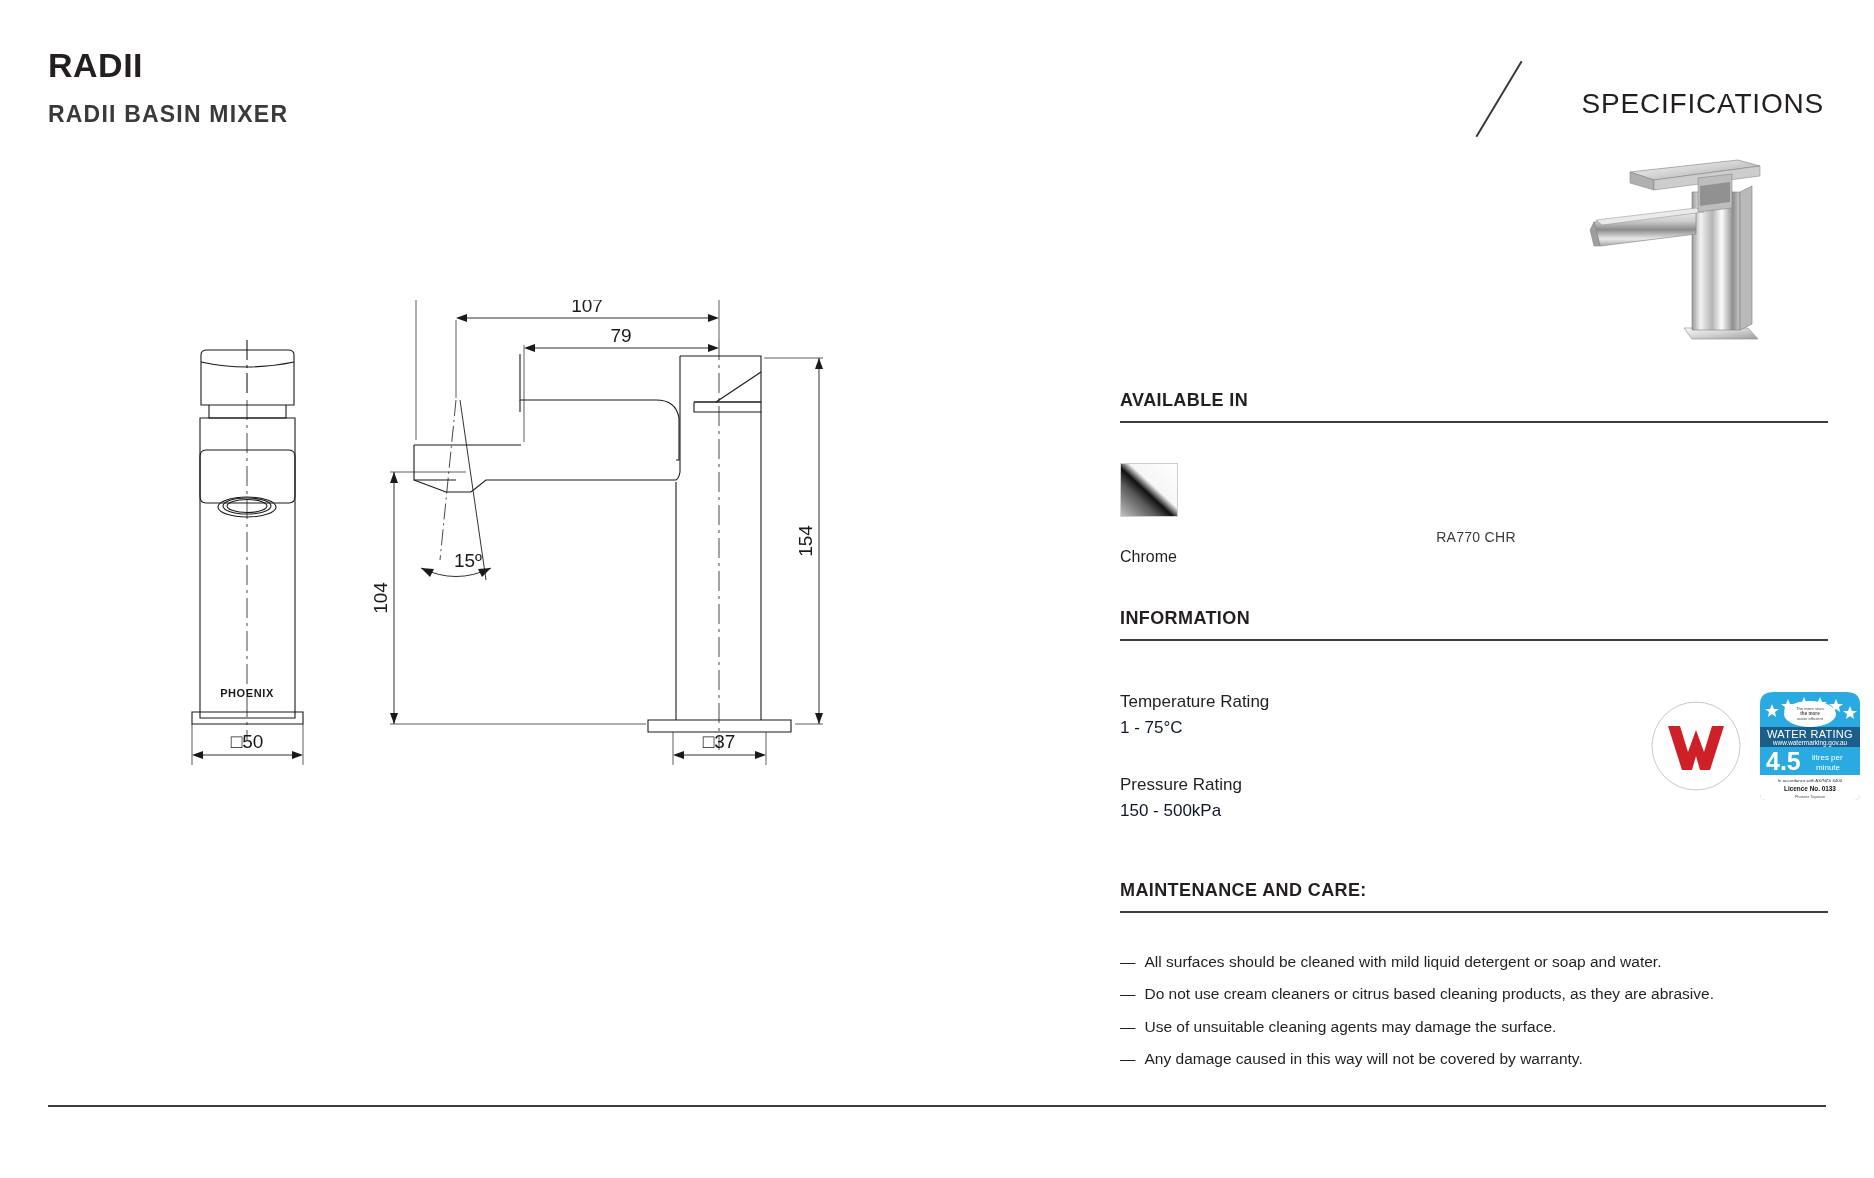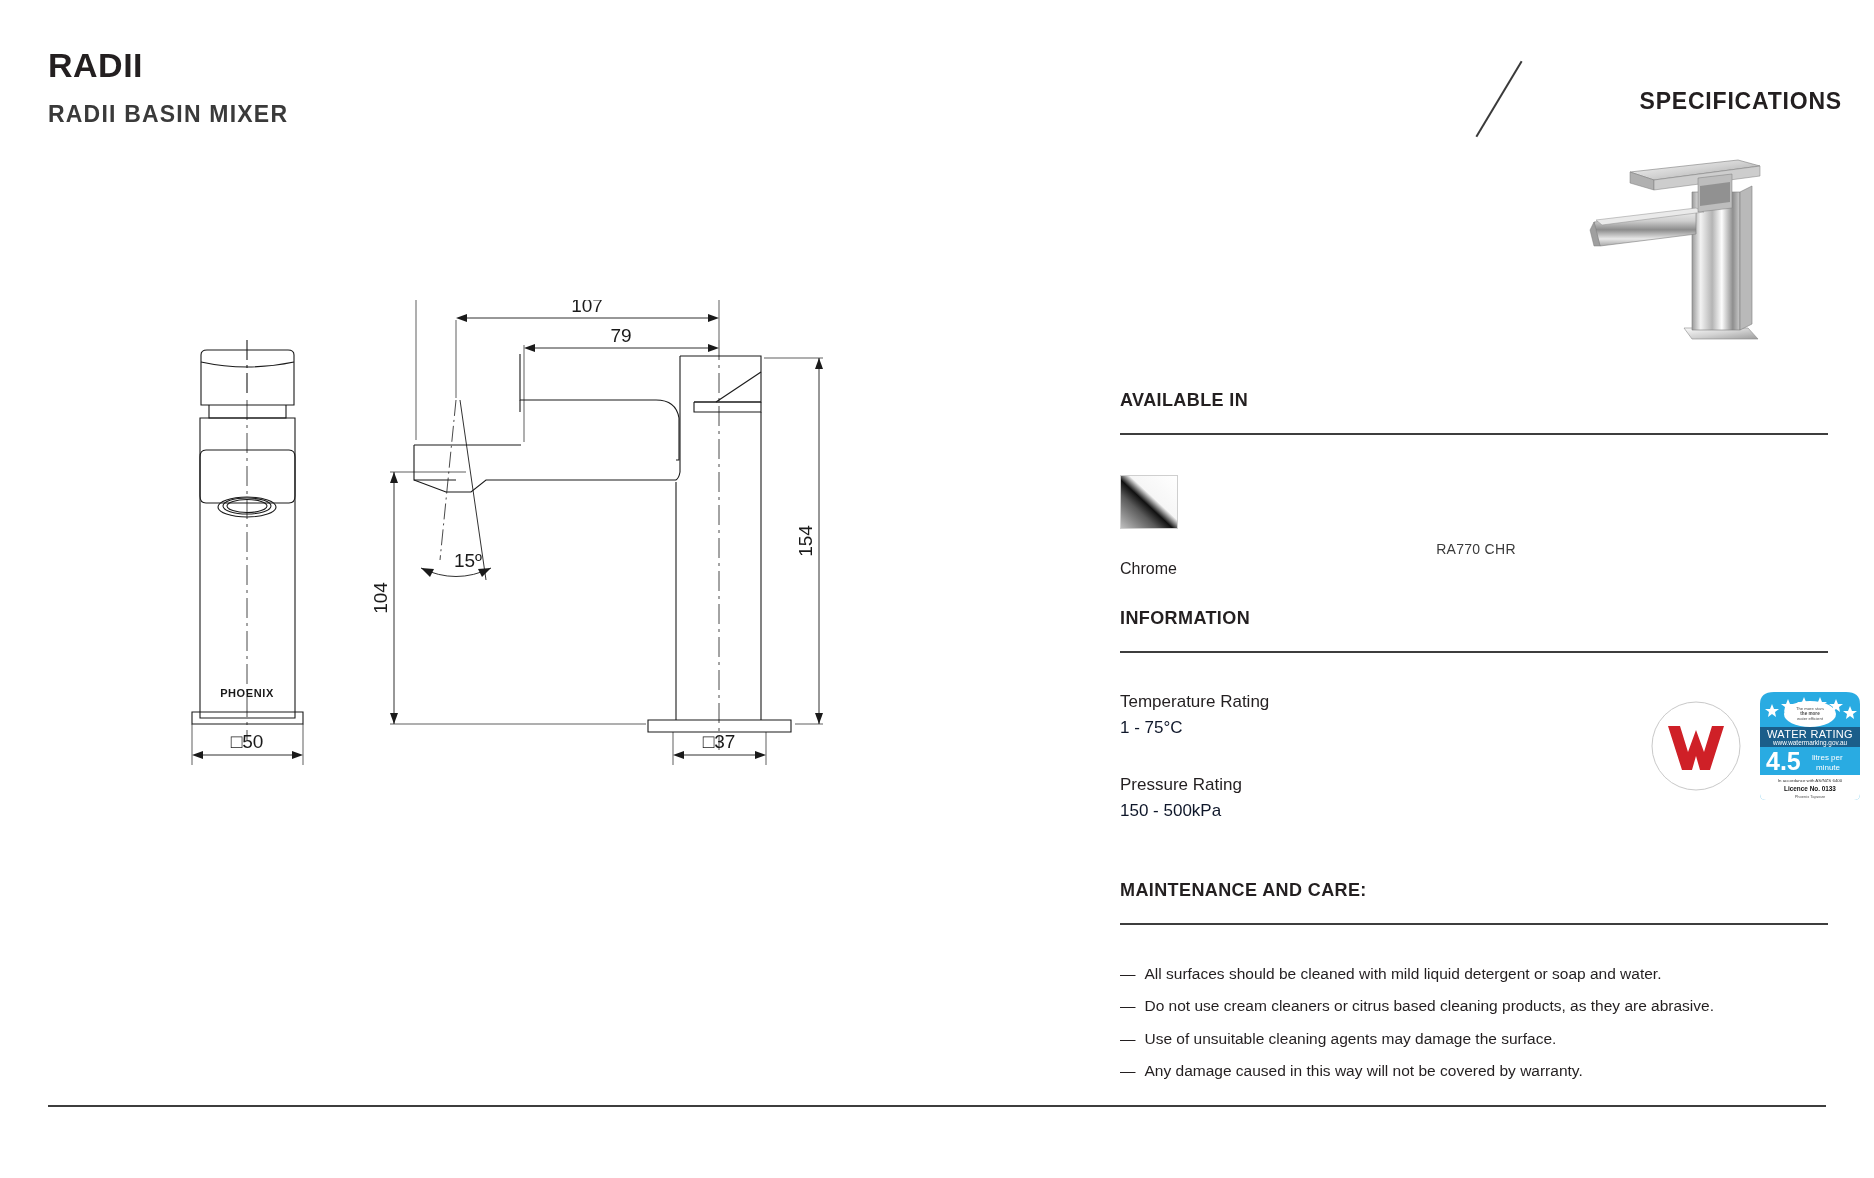--- a/index.html
+++ b/index.html
@@ -29,32 +29,32 @@
     color: #3a3a3a; line-height: 1;
   }
   #header-slash {
     position: absolute; left: 1498px; top: 55px;
     width: 2px; height: 88px;
     background: #3a3a3a;
     transform: rotate(31deg);
     transform-origin: center;
   }
   #spec-label {
-    position: absolute; right: 32px; top: 90px;
-    font-size: 23px; font-weight: 700; letter-spacing: 0.8px;
+    position: absolute; right: 50px; top: 90px;
+    font-size: 28px; font-weight: 400; letter-spacing: 0.8px;
     color: #231f20; line-height: 1;
   }
 
   
   #drawing-area { position: absolute; left: 16px; top: 300px; width: 1050px; height: 680px; }
   #drawing-svg { display: block; }
 
   .section-head {
     font-size: 18px; font-weight: 700; letter-spacing: 0.4px;
-    color: #231f20; padding-bottom: 22px;
+    color: #231f20; padding-bottom: 10px;
   }
   .section-rule {
     border-bottom: 2px solid #3e3e3e;
     width: 708px;
   }
 
   #product-photo {
     position: absolute; left: 1580px; top: 150px;
     width: 240px; height: 200px;
   }
@@ -67,21 +67,21 @@
     display: block;
   }
   .swatch-code {
     margin-top: 12px; font-size: 14px; color: #3a3a3a; letter-spacing: 0.3px; text-align: center;
   }
   .swatch-name {
     margin-top: 3px; font-size: 16px; color: #231f20;
   }
 
   #information-section { position: absolute; left: 1120px; top: 608px; width: 712px; }
-  .info-block { margin-top: 36px; }
+  .info-block { margin-top: 48px; }
   .info-block + .info-block { margin-top: 30px; }
   .info-label { font-size: 17px; color: #231f20; line-height: 1.55; }
   .info-value { font-size: 17px; color: #0f172a; line-height: 1.55; }
 
   #badges { position: absolute; left: 1648px; top: 690px; width: 220px; height: 110px; }
 
   #maintenance-section { position: absolute; left: 1120px; top: 855px; width: 712px; margin-top: 25px; }
   #maintenance-list { margin-top: 38px; list-style: none; padding: 0; }
   #maintenance-list li {
     font-size: 15.5px; color: #231f20; line-height: 1.45;

